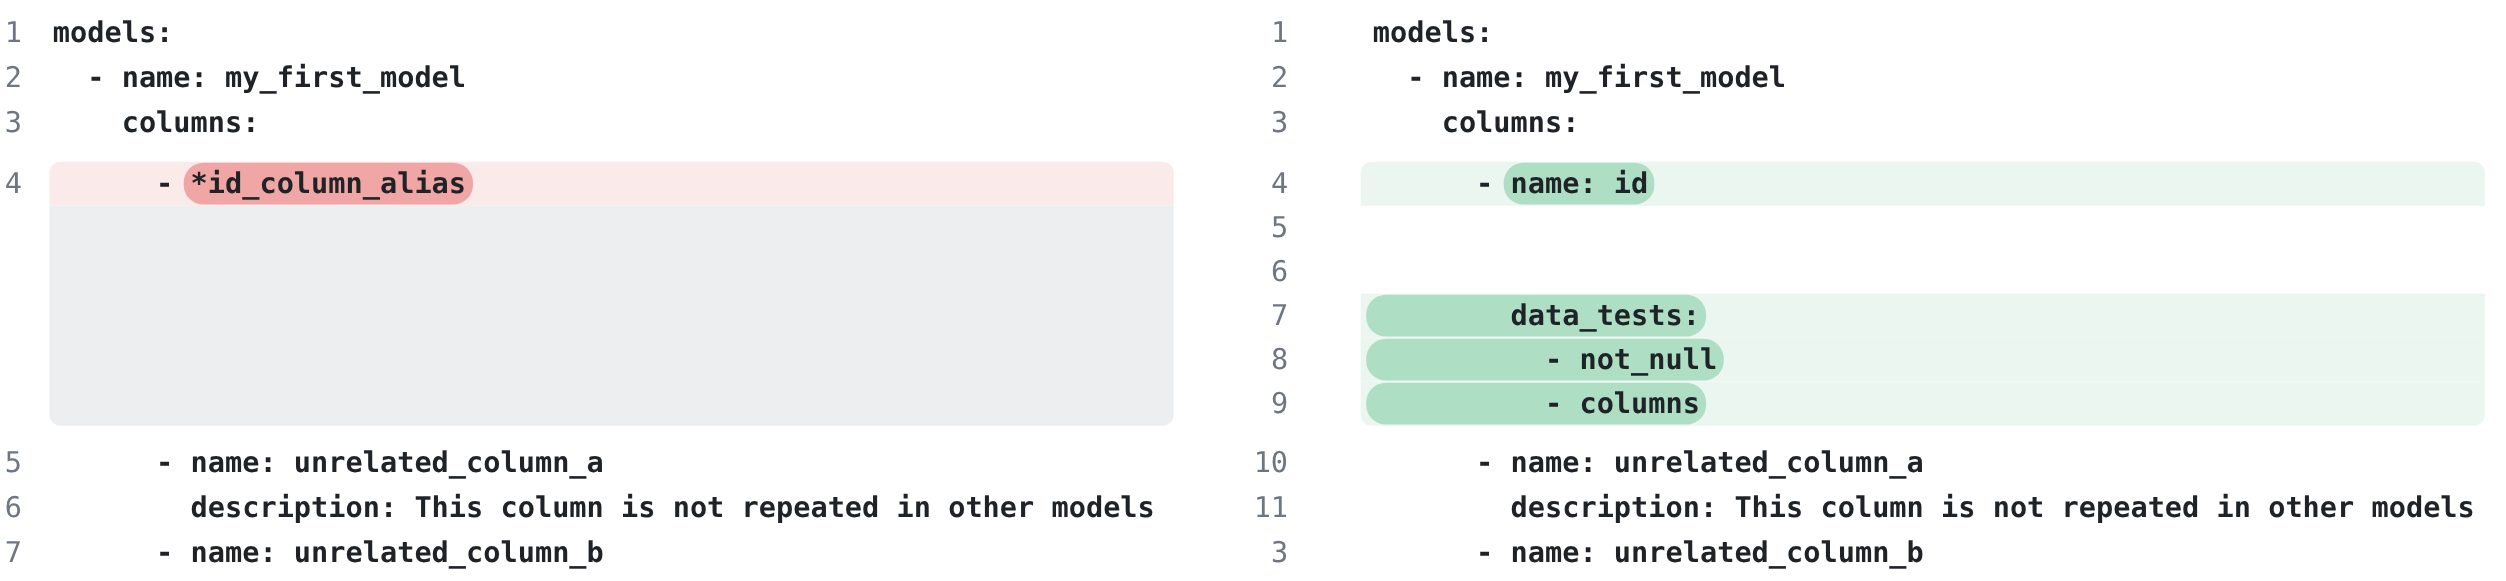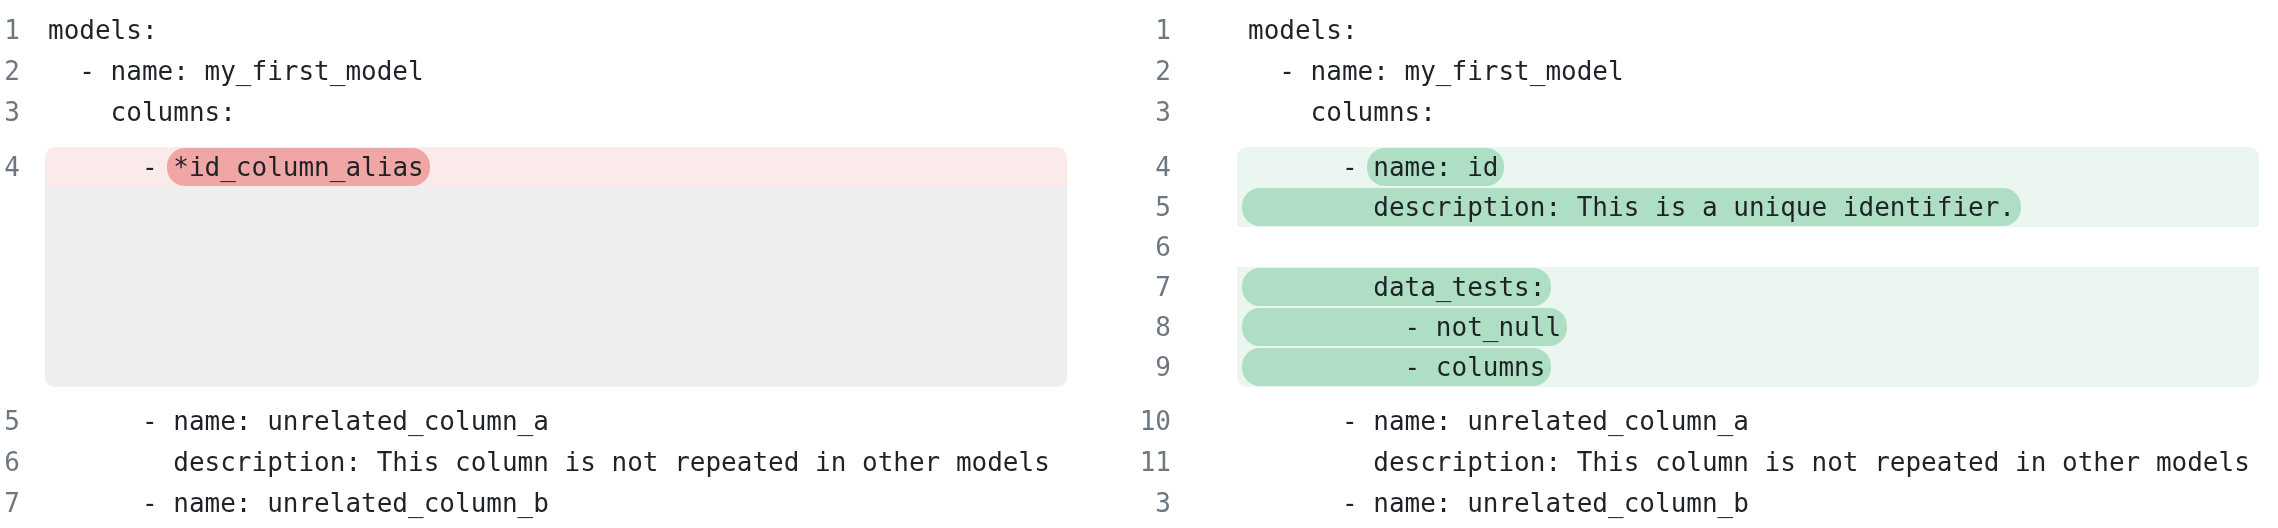--- a/index.html
+++ b/index.html
@@ -41,20 +41,21 @@
     padding-right: 6px;
     text-align: right;
     color: #6e7781;
     user-select: none;
   }
   .code {
     margin-left: 19px;
     width: 1022px;
     box-sizing: border-box;
     padding-left: 3px;
+    font-weight: bold;
   }
   
   .panel.after .gutter { width: 32px; }
   .panel.after .code  { margin-left: 60px; padding-left: 11px; }
 
   .row.del .code    { background: #fbeaea; }
   .row.add .code    { background: #ecf6f0; }
   .row.spacer       { height: 200px; }
   .row.spacer .code { background: #eceef0; height: 200px; }
 
@@ -83,21 +84,21 @@
       <div class="row changed spacer g-bottom"><span class="gutter"></span><span class="code"></span></div>
       <div class="row"><span class="gutter">5</span><span class="code"><span>      - name: unrelated_column_a</span></span></div>
       <div class="row"><span class="gutter">6</span><span class="code"><span>        description: This column is not repeated in other models</span></span></div>
       <div class="row"><span class="gutter">7</span><span class="code"><span>      - name: unrelated_column_b</span></span></div>
     </div>
   <div class="panel after">
       <div class="row"><span class="gutter">1</span><span class="code"><span>models:</span></span></div>
       <div class="row"><span class="gutter">2</span><span class="code"><span>  - name: my_first_model</span></span></div>
       <div class="row"><span class="gutter">3</span><span class="code"><span>    columns:</span></span></div>
       <div class="row changed add g-top"><span class="gutter">4</span><span class="code"><span>      - </span><span class="hl">name: id</span></span></div>
-      <div class="row changed add"><span class="gutter">5</span><span class="code"><span class="hl">        description: This is a unique identifier.</span></span></div>
+      <div class="row changed add"><span class="gutter">5</span></div>
       <div class="row changed add"><span class="gutter">6</span></div>
       <div class="row changed add"><span class="gutter">7</span><span class="code"><span class="hl">        data_tests:</span></span></div>
       <div class="row changed add"><span class="gutter">8</span><span class="code"><span class="hl">          - not_null</span></span></div>
       <div class="row changed add g-bottom"><span class="gutter">9</span><span class="code"><span class="hl">          - columns</span></span></div>
       <div class="row"><span class="gutter">10</span><span class="code"><span>      - name: unrelated_column_a</span></span></div>
       <div class="row"><span class="gutter">11</span><span class="code"><span>        description: This column is not repeated in other models</span></span></div>
       <div class="row"><span class="gutter">3</span><span class="code"><span>      - name: unrelated_column_b</span></span></div>
     </div>
 </div>
 

